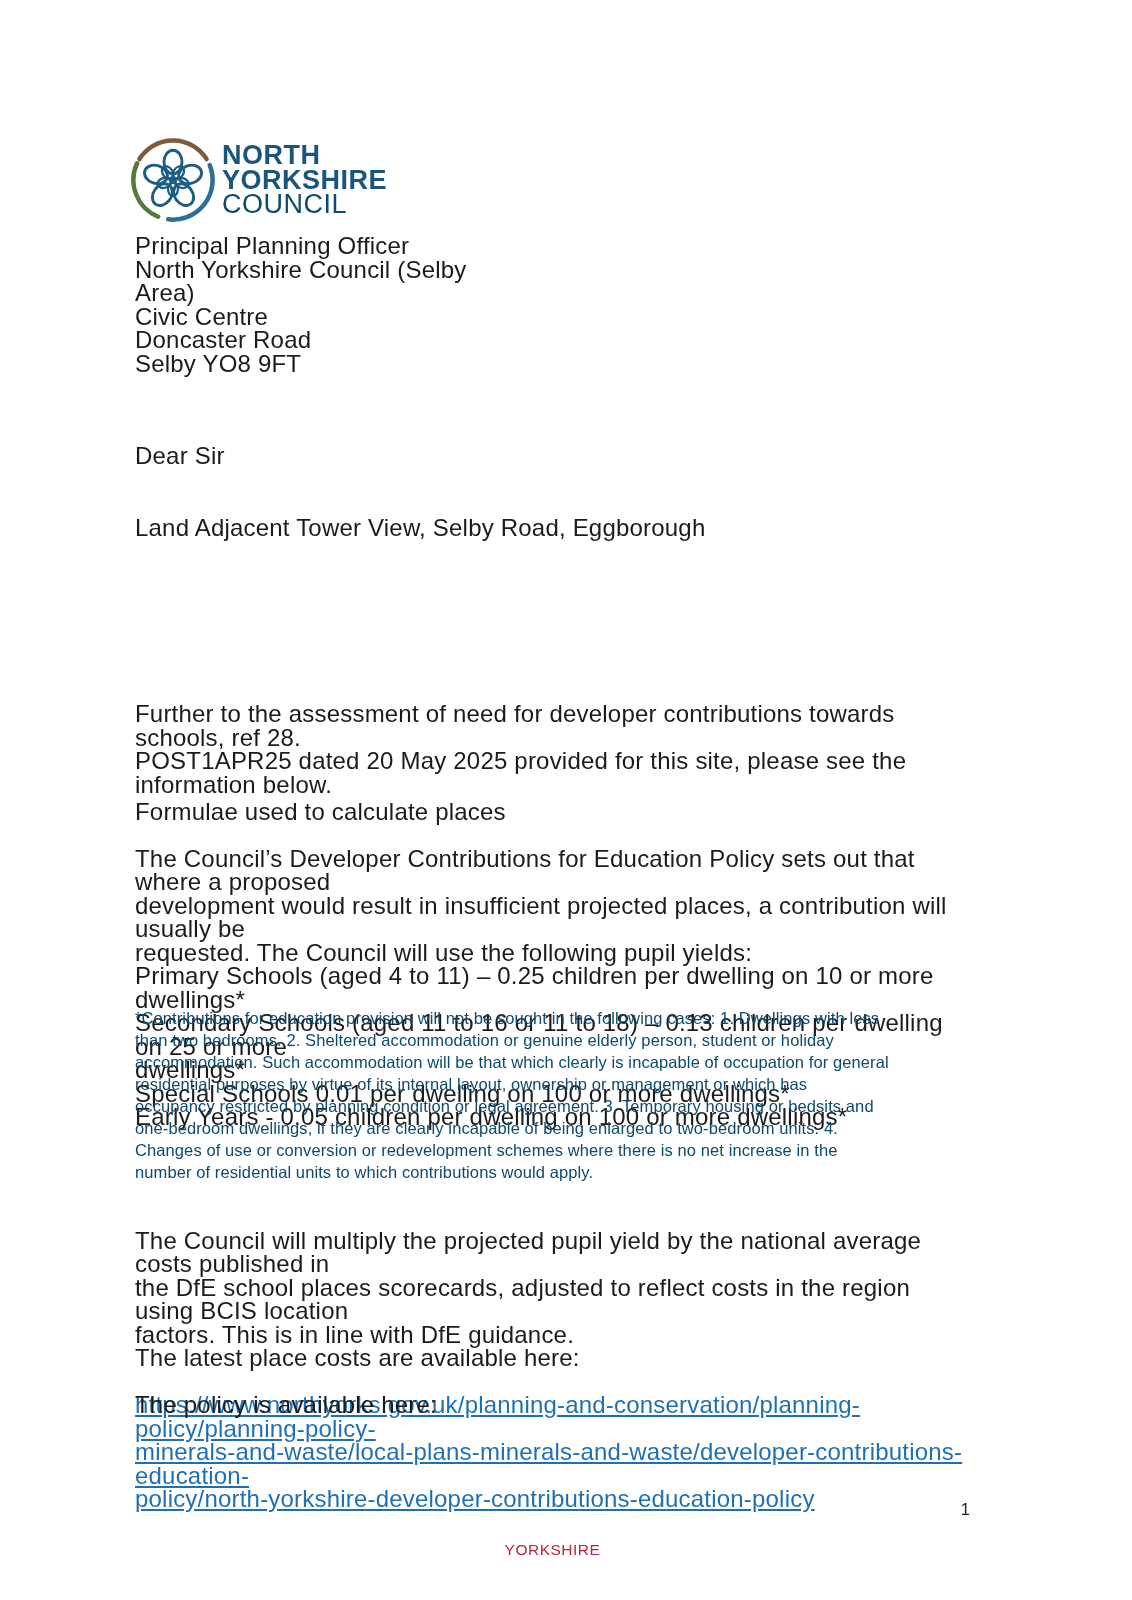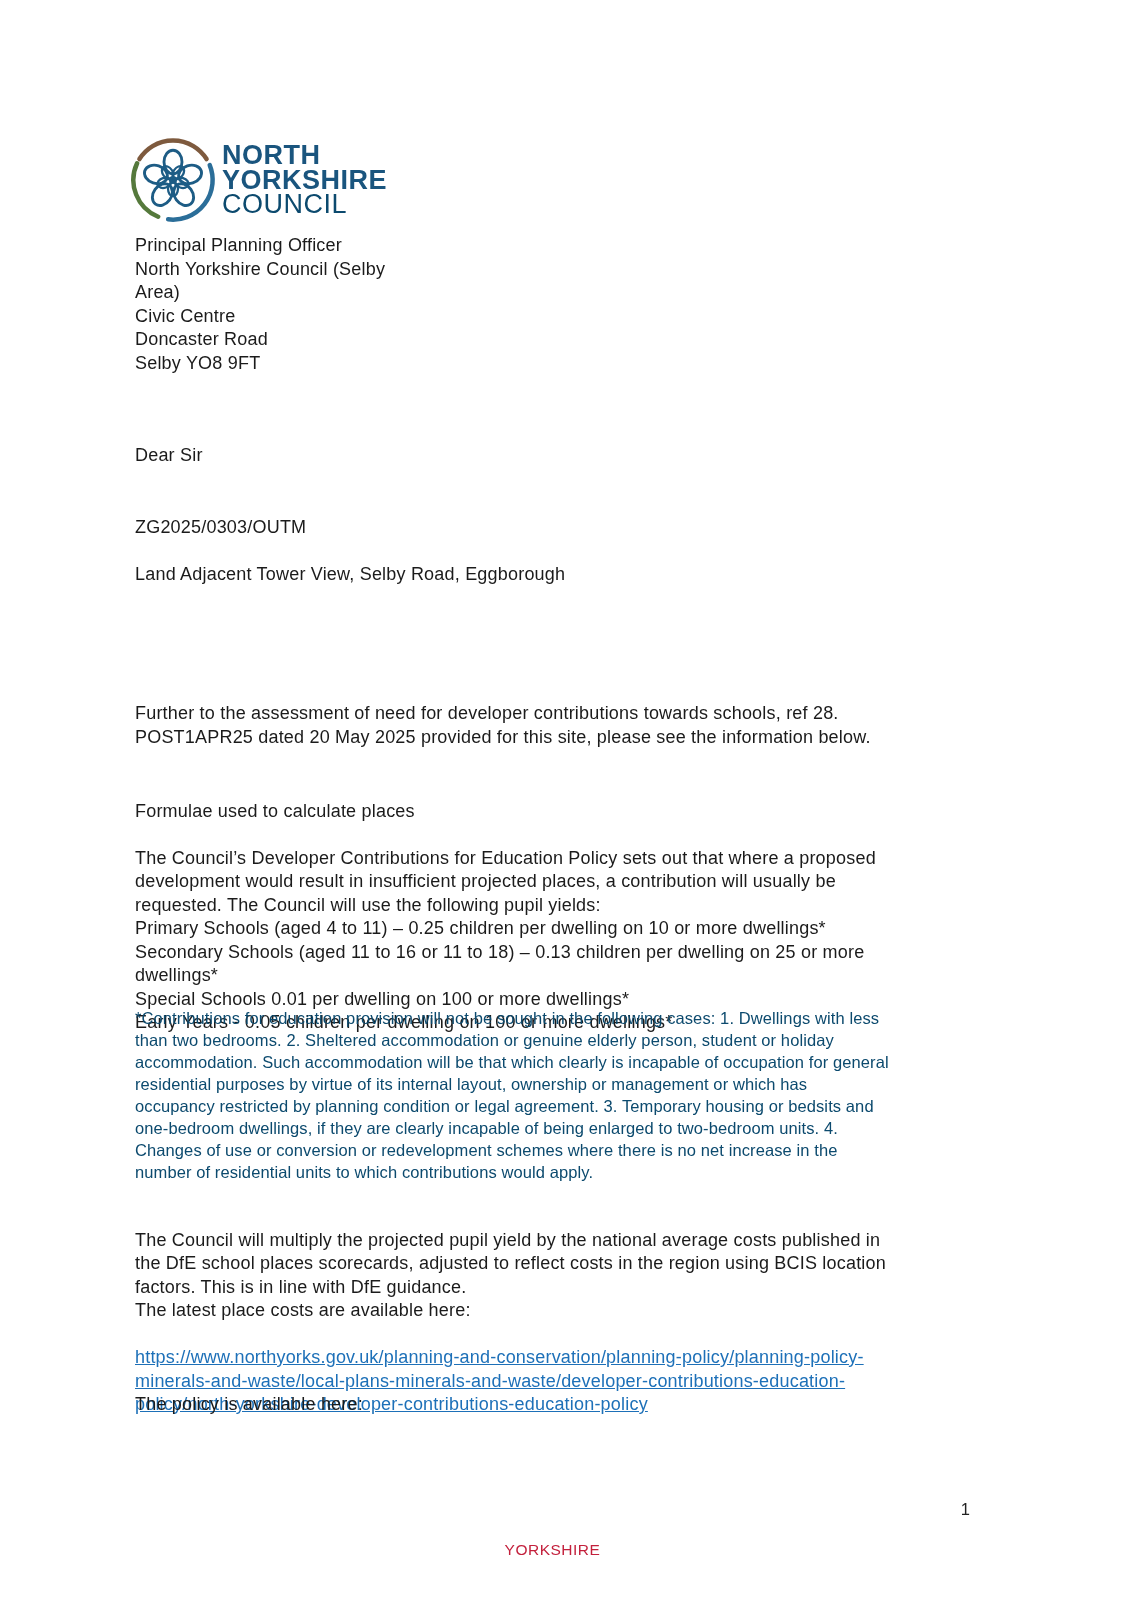--- a/index.html
+++ b/index.html
@@ -10,21 +10,21 @@
     margin: 0 auto;
     background: #ffffff;
     font-family: "Liberation Sans", sans-serif;
     color: #1b1b1b;
     overflow: hidden;
   }
   .abs { position: absolute; }
   .body-text {
     left: 135px;
     width: 840px;
-    font-size: 18px;
+    font-size: 24px;
     line-height: 23.5px;
     letter-spacing: 0.2px;
     white-space: pre-line;
     color: #1b1b1b;
   }
   .footnote-text {
     left: 135px;
     width: 845px;
     font-size: 16.5px;
     line-height: 22px;
@@ -116,21 +116,20 @@
   <div class="abs body-text" style="top:234px">Principal Planning Officer
 North Yorkshire Council (Selby
 Area)
 Civic Centre
 Doncaster Road
 Selby YO8 9FT</div>
 
   <div class="abs body-text" style="top:444px">Dear Sir</div>
 
   <div class="abs body-text" style="top:492px">
-    <div>ZG2025/0303/OUTM</div>
     <div>Land Adjacent Tower View, Selby Road, Eggborough</div>
   </div>
 
 
   <div class="abs body-text" style="top:702px">Further to the assessment of need for developer contributions towards schools, ref 28.
 POST1APR25 dated 20 May 2025 provided for this site, please see the information below.</div>
 
   <div class="abs body-text" style="top:776px">
     <div>Formulae used to calculate places</div>
     <div>The Council’s Developer Contributions for Education Policy sets out that where a proposed

